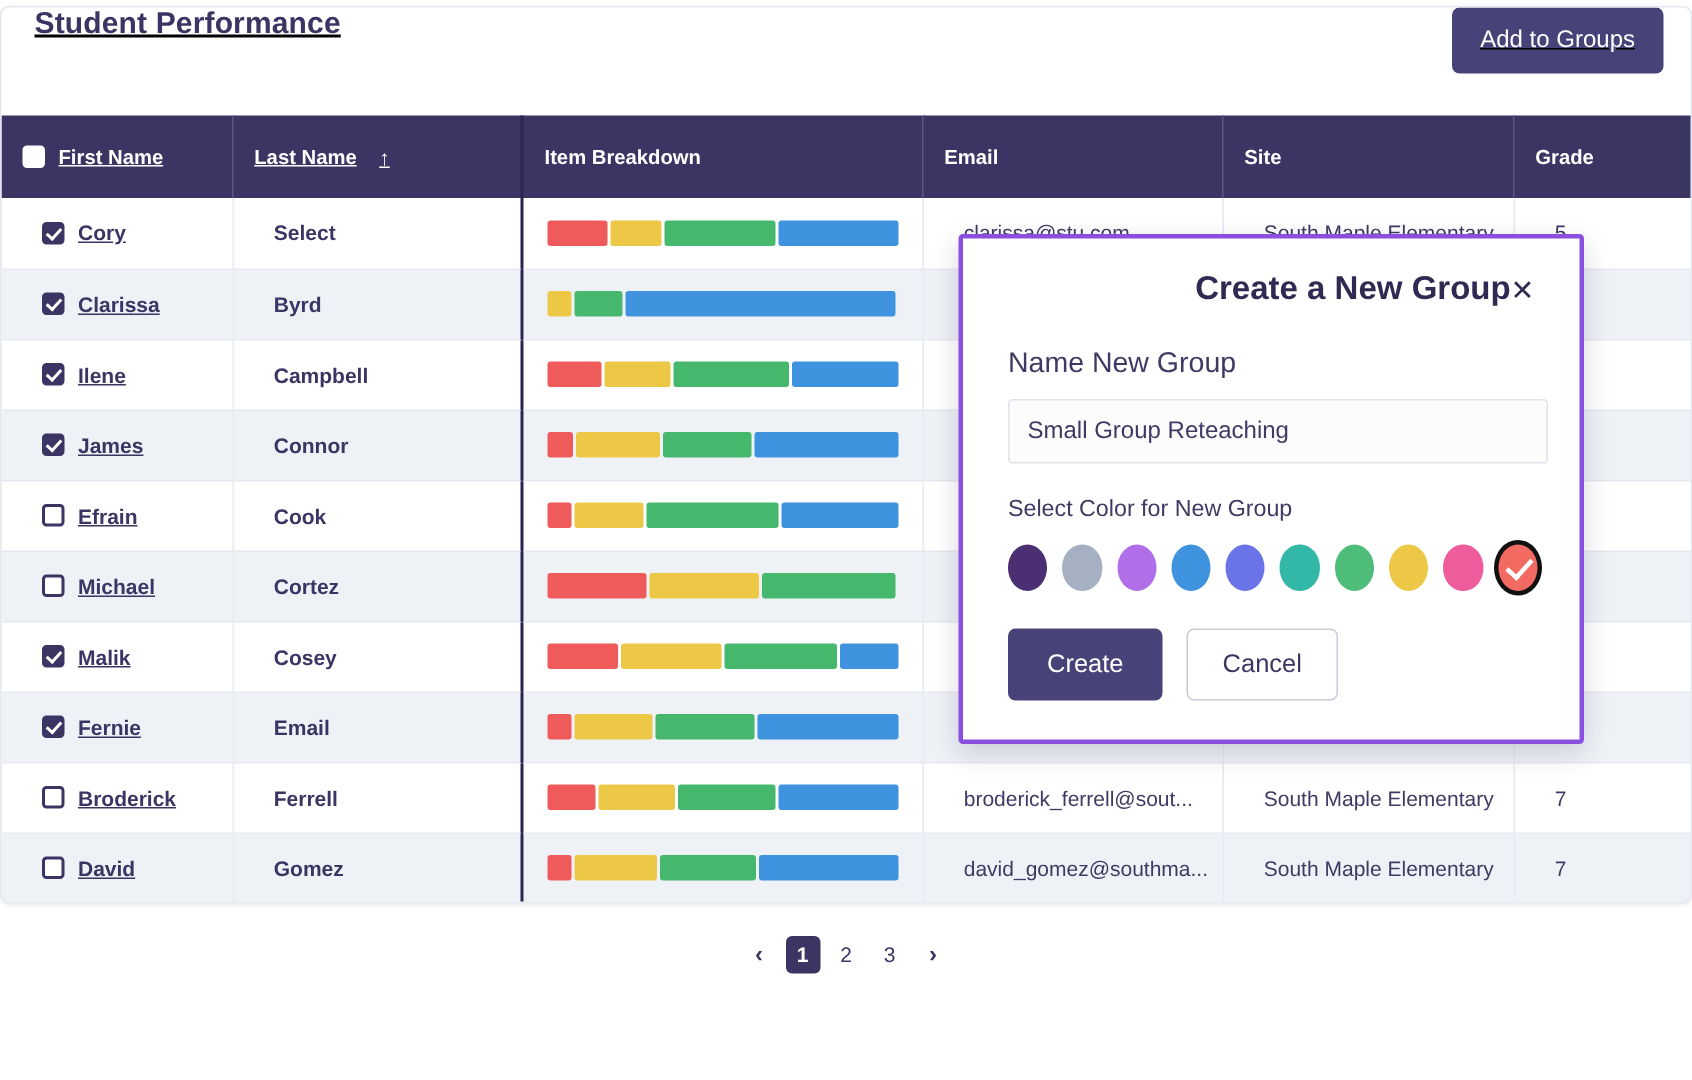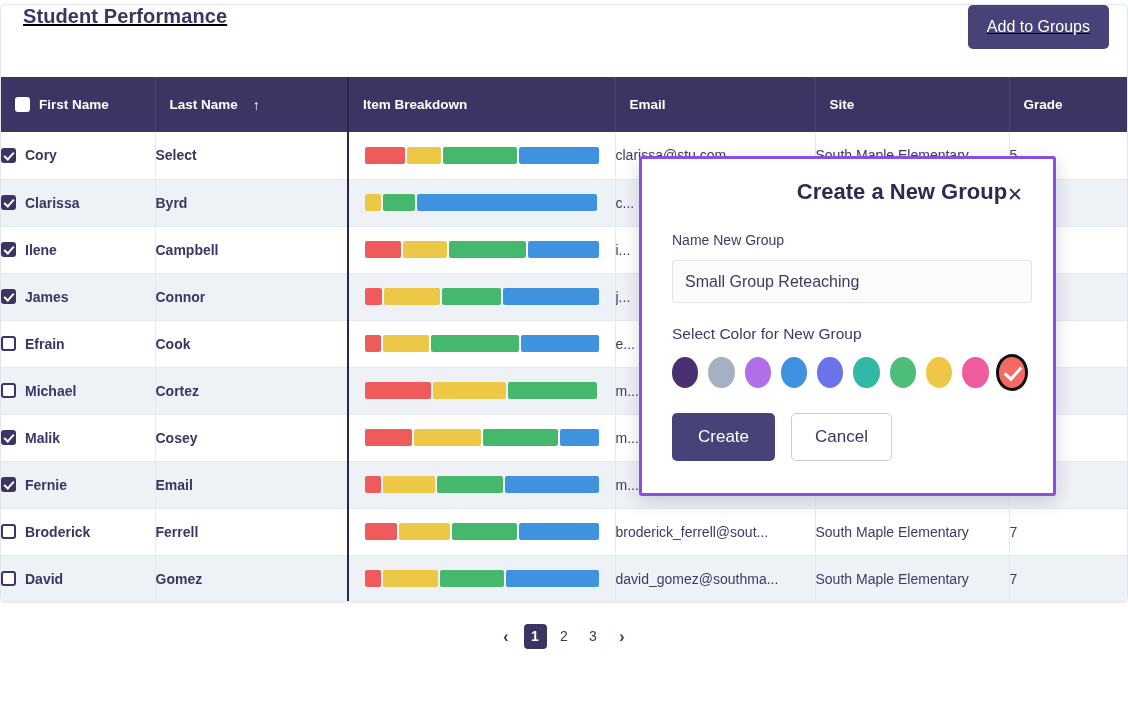--- a/index.html
+++ b/index.html
@@ -47,41 +47,41 @@
     text-align: left;
     height: 55px;
     padding: 0 14px;
     vertical-align: middle;
     border-right: 1px solid #4b4574;
   }
   thead th.col-first { padding-left: 14px; }
   thead th.col-item  { background: #4b456f; border-left: 2px solid #2b2551; }
   thead th:last-child { border-right: none; }
 
-  .th-inner { display: flex; align-items: center; gap: 9px; }
+  .th-inner { display: flex; align-items: center; gap: 9px; text-decoration: underline; }
   .sort-arrow { font-size: 14px; margin-left: 6px; font-weight: bold; }
 
   
   .cbox {
     width: 15px; height: 15px; flex: 0 0 15px;
     border: 2px solid #3b3564; border-radius: 3px;
     background: #ffffff; display: inline-block; position: relative;
     cursor: pointer;
   }
   .cbox.hdr { border-color: #ffffff; }
   .cbox.on { background: #3b3564; border-color: #3b3564; }
   .cbox.on::after {
     content: ""; position: absolute;
     left: 3px; top: 0px; width: 4px; height: 8px;
     border: solid #ffffff; border-width: 0 2px 2px 0;
     transform: rotate(42deg);
   }
 
   tbody td {
-    height: 47px; padding: 0 0;
+    height: 47px; padding: 0 27px;
     font-size: 14px; color: #3b3564;
     border-bottom: 1px solid #e5e9f0;
     border-right: 1px solid #e5e9f0;
     vertical-align: middle;
     overflow: hidden; white-space: nowrap;
   }
   tbody td:last-child { border-right: none; }
   tbody tr:nth-child(even) td { background: #eef2f6; }
   tbody tr:nth-child(odd)  td { background: #ffffff; }
   td.name { font-weight: bold; }
@@ -126,21 +126,21 @@
     box-shadow: 0 6px 18px rgba(40,40,80,.18);
     padding: 20px 28px 0 30px;
   }
   .modal-head { display: flex; align-items: flex-start; justify-content: flex-end; }
   .modal-title { font-size: 22px; font-weight: bold; color: #2f2a52; }
   .modal-close {
     background: none; border: none; cursor: pointer;
     font-size: 19px; color: #2f2a52; line-height: 1; padding: 6px 2px 0 0;
     font-family: "Liberation Sans", sans-serif;
   }
-  .field-label { margin-top: 27px; font-size: 14px; color: #3f3a63; }
+  .field-label { margin-top: 27px; font-size: 19px; color: #3f3a63; }
   .text-input {
     margin-top: 12px; width: 360px; height: 43px;
     border: 1px solid #dfe3ec; border-radius: 3px;
     background: #fcfcfd; color: #3f3a63;
     font-size: 16px; padding: 0 12px;
     font-family: "Liberation Sans", sans-serif;
     outline: none;
   }
   .color-label { margin-top: 22px; font-size: 15.5px; color: #3f3a63; }
   .swatches { margin-top: 14px; display: flex; gap: 10px; align-items: center; }

